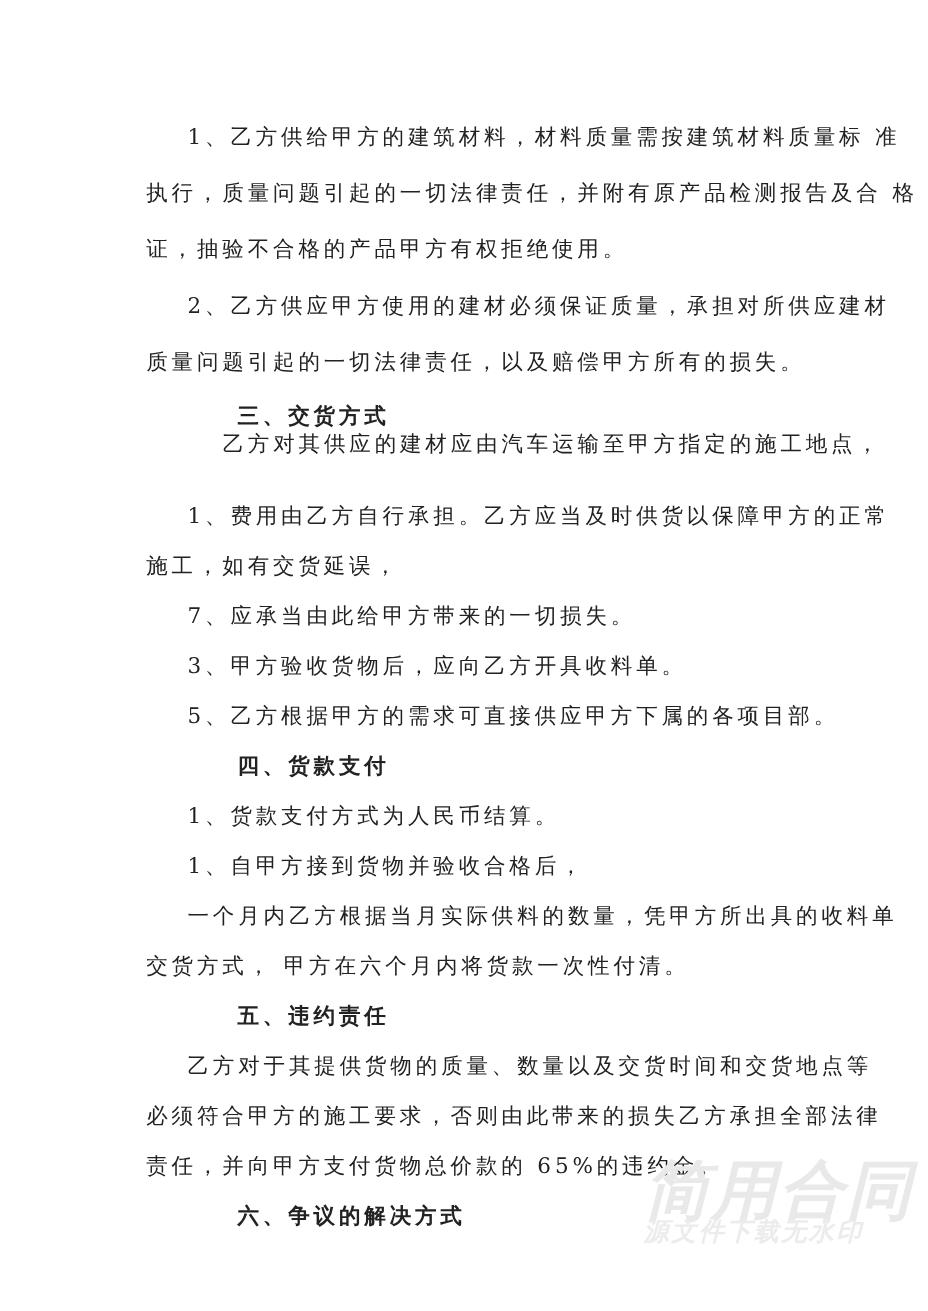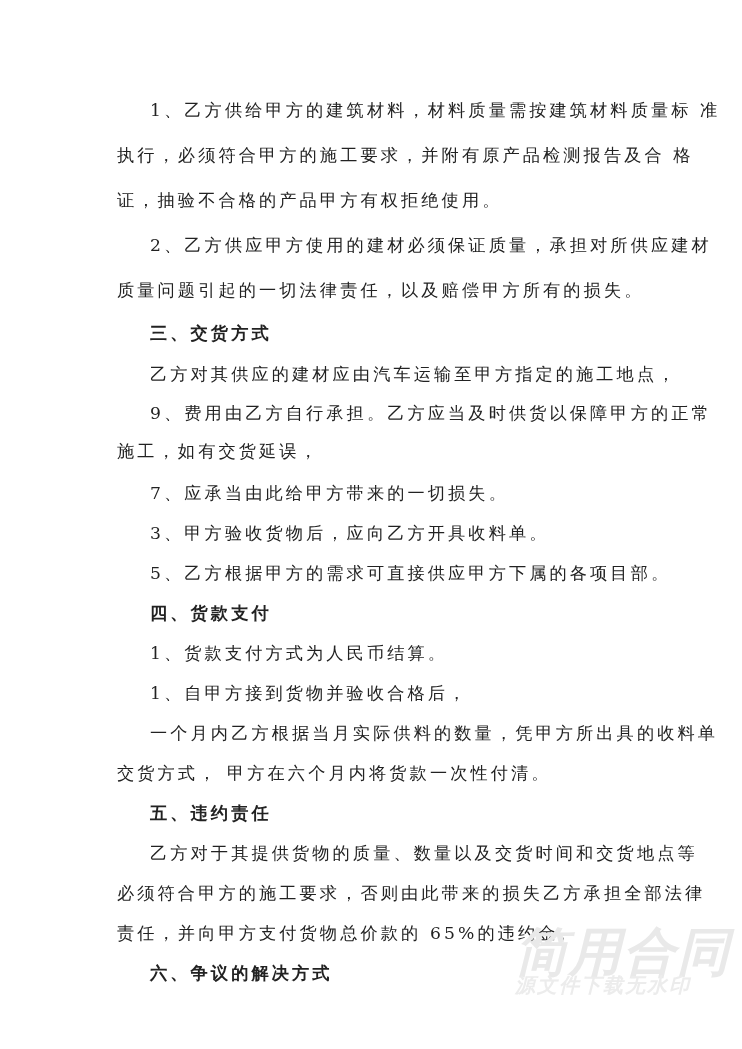--- a/index.html
+++ b/index.html
@@ -3,39 +3,39 @@
 <meta charset="utf-8">
 <style>
   html, body { margin: 0; padding: 0; }
   body {
     width: 742px; height: 1049px; background: #ffffff; position: relative; overflow: hidden;
     font-family: "DejaVu Serif", "Liberation Serif", serif; color: #222;
   }
   .page { position: absolute; left: 117px; top: 0; width: 510px; }
   .line { position: absolute; left: 0; white-space: nowrap; font-size: 17.2px; letter-spacing: 3.1px; line-height: 20px; }
   .indent { left: 33px; }
-  .heading { font-weight: bold; font-family: "DejaVu Sans", "Liberation Sans", sans-serif; }
+  .heading { font-weight: bold; font-family: "DejaVu Sans", "Liberation Sans", sans-serif; margin-left: 40px; }
   .wm1 { position: absolute; left: 515px; top: 918px; font-family: "DejaVu Sans", sans-serif; font-weight: bold; font-style: italic;
          font-size: 52px; color: #e9e9e9; letter-spacing: 2px; }
   .wm2 { position: absolute; left: 515px; top: 972px; font-family: "DejaVu Sans", sans-serif; font-weight: bold; font-style: italic;
          font-size: 20px; color: #ececec; letter-spacing: 2px; }
 </style>
 </head>
 <body>
 
 <div class="page" id="page">
     <div class="line indent" style="top: 100px;">1、乙方供给甲方的建筑材料，材料质量需按建筑材料质量标 准</div>
-    <div class="line" style="top: 145px;">执行，必须符合甲方的施工要求，并附有原产品检测报告及合 格</div>
+    <div class="line" style="top: 145px;">执行，质量问题引起的一切法律责任，并附有原产品检测报告及合 格</div>
     <div class="line" style="top: 190px;">证，抽验不合格的产品甲方有权拒绝使用。</div>
     <div class="line indent" style="top: 235px;">2、乙方供应甲方使用的建材必须保证质量，承担对所供应建材</div>
     <div class="line" style="top: 280px;">质量问题引起的一切法律责任，以及赔偿甲方所有的损失。</div>
     <div class="line indent heading" style="top: 323px;">三、交货方式</div>
-    <div class="line indent" style="top: 364px;">乙方对其供应的建材应由汽车运输至甲方指定的施工地点，</div>
-    <div class="line indent" style="top: 403px;">9、费用由乙方自行承担。乙方应当及时供货以保障甲方的正常</div>
-    <div class="line" style="top: 443px; font-family: Liberation Mono, monospace;">施工，如有交货延误，</div>
+    <div class="line indent" style="top: 346px; margin-left: 28px;">乙方对其供应的建材应由汽车运输至甲方指定的施工地点，</div>
+    <div class="line indent" style="top: 403px;">1、费用由乙方自行承担。乙方应当及时供货以保障甲方的正常</div>
+    <div class="line" style="top: 443px;">施工，如有交货延误，</div>
     <div class="line indent" style="top: 483px;">7、应承当由此给甲方带来的一切损失。</div>
     <div class="line indent" style="top: 523px;">3、甲方验收货物后，应向乙方开具收料单。</div>
     <div class="line indent" style="top: 563px;">5、乙方根据甲方的需求可直接供应甲方下属的各项目部。</div>
     <div class="line indent heading" style="top: 603px;">四、货款支付</div>
     <div class="line indent" style="top: 643px;">1、货款支付方式为人民币结算。</div>
     <div class="line indent" style="top: 683px;">1、自甲方接到货物并验收合格后，</div>
     <div class="line indent" style="top: 723px;">一个月内乙方根据当月实际供料的数量，凭甲方所出具的收料单</div>
     <div class="line" style="top: 763px;">交货方式， 甲方在六个月内将货款一次性付清。</div>
     <div class="line indent heading" style="top: 803px;">五、违约责任</div>
     <div class="line indent" style="top: 843px;">乙方对于其提供货物的质量、数量以及交货时间和交货地点等</div>

